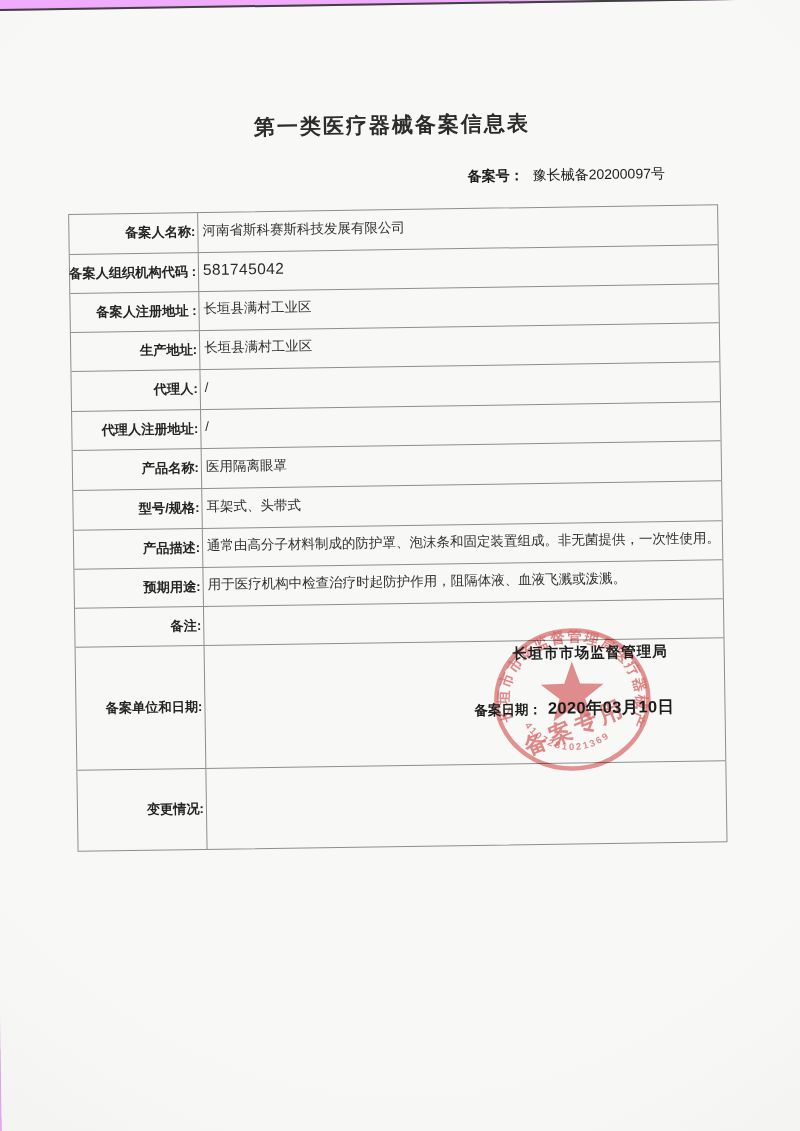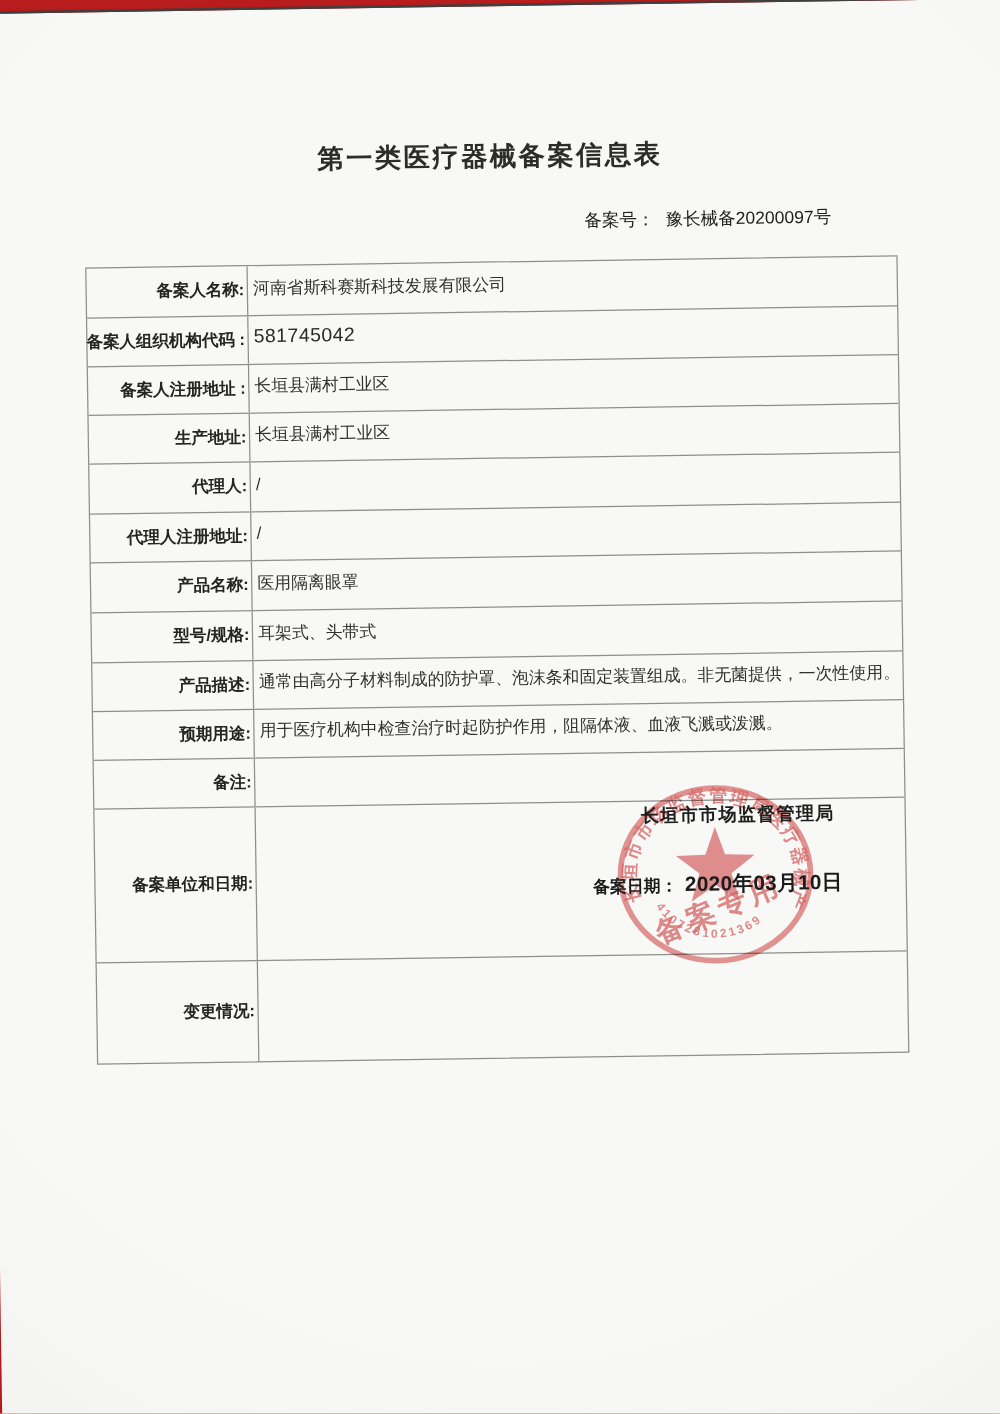--- a/index.html
+++ b/index.html
@@ -1,36 +1,36 @@
 <!DOCTYPE html>
 <html><head>
 <meta charset="utf-8">
 <style>
   html,body{margin:0;padding:0;background:#cfcfcd;}
   .screen{
     position:relative;width:800px;height:1131px;overflow:hidden;
-    background:#b91c1c;
+    background:#f0abfc;
     font-family:"Liberation Sans","DejaVu Sans",sans-serif;
   }
   .paper{
     position:absolute;left:-12px;top:3px;width:824px;height:1140px;
     background:radial-gradient(ellipse 120% 95% at 50% 42%, #f8f8f6 55%, #f1f1ef 82%, #e6e6e4 100%);
     border-top:2px solid #3f3f3f;
     box-shadow:0 1px 2px rgba(0,0,0,0.25);
     transform:rotate(-0.85deg);
     transform-origin:412px 200px;
   }
   .title{
     position:absolute;left:80px;top:106px;width:650px;text-align:center;
     font-size:21px;font-weight:bold;letter-spacing:2px;color:#2c2c2c;
   }
   .filing-no{
     position:absolute;left:480px;top:164px;font-size:14px;color:#1d1d1d;white-space:nowrap;
   }
-  .filing-no .lbl{font-weight:400;margin-right:9px;}
+  .filing-no .lbl{font-weight:700;margin-right:9px;}
   .form{
     position:absolute;left:80px;top:204px;width:650px;
     border:1px solid #8e8e8e;box-sizing:border-box;
   }
   .row{display:flex;border-bottom:1px solid #8e8e8e;box-sizing:border-box;}
   .row:last-child{border-bottom:none;}
   .cell-label{
     width:129px;flex:0 0 129px;border-right:1px solid #8e8e8e;box-sizing:border-box;
     display:flex;align-items:center;justify-content:flex-end;
     padding-right:2px;font-size:13.2px;font-weight:bold;color:#242424;

